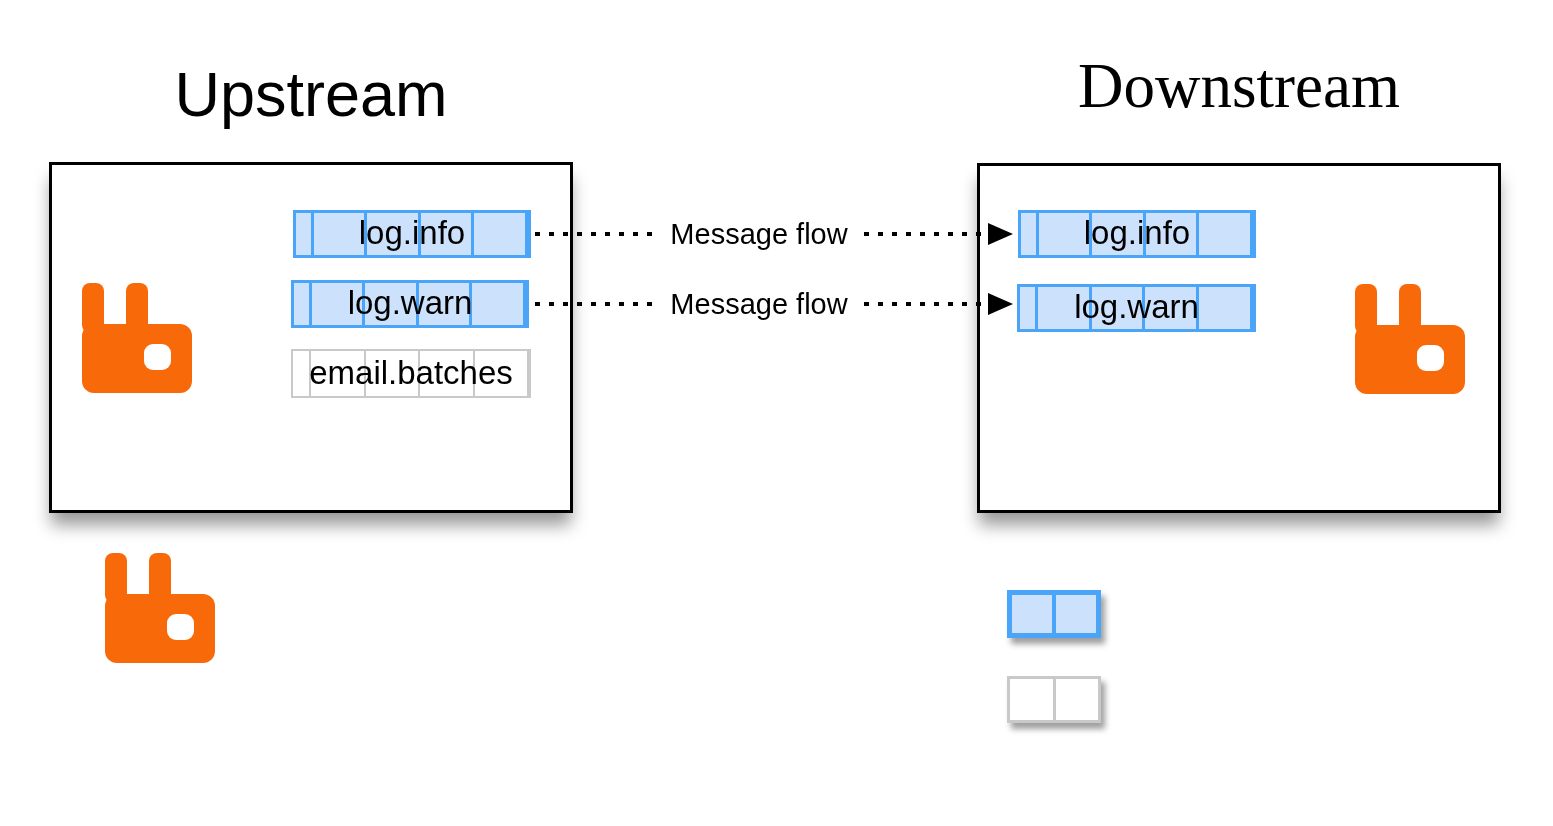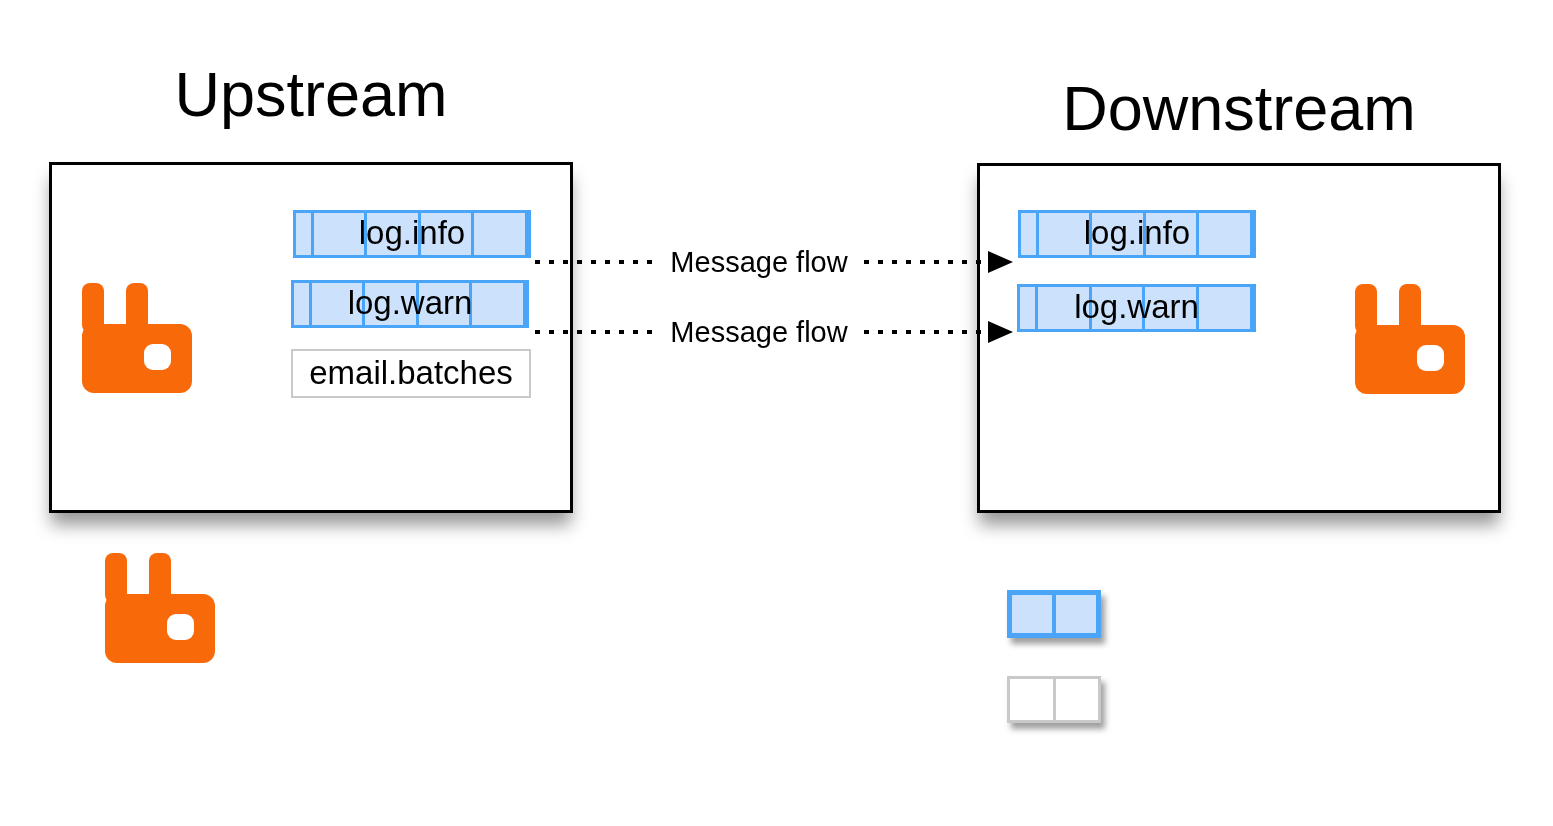--- a/index.html
+++ b/index.html
@@ -11,42 +11,42 @@
     --arrow-color:#000000;
     --text-color:#000000;
   }
   *{margin:0;padding:0;box-sizing:border-box;}
   html,body{background:#fff;}
   body{font-family:"Liberation Sans", sans-serif;color:var(--text-color);}
   #stage{position:relative;width:1518px;height:826px;background:#fff;overflow:hidden;}
 
   .title{position:absolute;text-align:center;font-size:63px;line-height:1.1;color:var(--text-color);}
   #title-upstream{left:49px;top:60px;width:524px;}
-  #title-downstream{left:977px;top:74px;width:524px;}
+  #title-downstream{left:977px;top:52px;width:524px;font-family:Liberation Serif, serif;}
 
   .broker-box{position:absolute;background:#fff;border:3px solid var(--box-border);
     box-shadow:0 14px 16px -2px rgba(0,0,0,0.40);}
   #upstream-box{left:49px;top:162px;width:524px;height:351px;}
   #downstream-box{left:977px;top:163px;width:524px;height:350px;}
 
   .rabbit{position:absolute;}
   .rabbit svg{display:block;width:100%;height:100%;}
   .rabbit-fill{fill:var(--rabbit-orange);}
 
   .queue{position:absolute;display:flex;gap:36px;}
   .queue .seg{flex:1 1 0;}
   .queue.federated{background:var(--federated-fill);border:3px solid var(--federated-border);}
   .queue.federated .seg{border-right:3px solid var(--federated-border);}
-  .queue.unfederated{background:#fff;border:2px solid var(--unfederated-border);flex-direction:column;}
+  .queue.unfederated{background:#fff;border:2px solid var(--unfederated-border);}
   .queue.unfederated .seg{border-right:2px solid var(--unfederated-border);}
   .queue .seg:last-child{border-right:none !important;}
   .queue-label{position:absolute;left:0;right:0;top:50%;transform:translateY(-52%);
     text-align:center;font-size:33px;white-space:nowrap;color:var(--text-color);}
 
-  .flow{position:absolute;display:flex;align-items:center;z-index:5;margin-top:28px;}
+  .flow{position:absolute;display:flex;align-items:center;z-index:5;}
   .flow .dots{flex:1 1 0;height:4px;
     background:repeating-linear-gradient(90deg,var(--arrow-color) 0 5px,transparent 5px 14px);}
   .flow .flow-label{font-size:29px;padding:0 16px;white-space:nowrap;color:var(--text-color);}
   .flow .arrowhead{width:0;height:0;margin-left:5px;
     border-top:11px solid transparent;border-bottom:11px solid transparent;
     border-left:25px solid var(--arrow-color);}
 
   .legend-swatch{position:absolute;display:flex;box-shadow:4px 6px 6px rgba(0,0,0,0.38);}
   .legend-swatch .seg{flex:1 1 0;}
   #legend-federated-swatch{left:1007px;top:590px;width:94px;height:48px;

